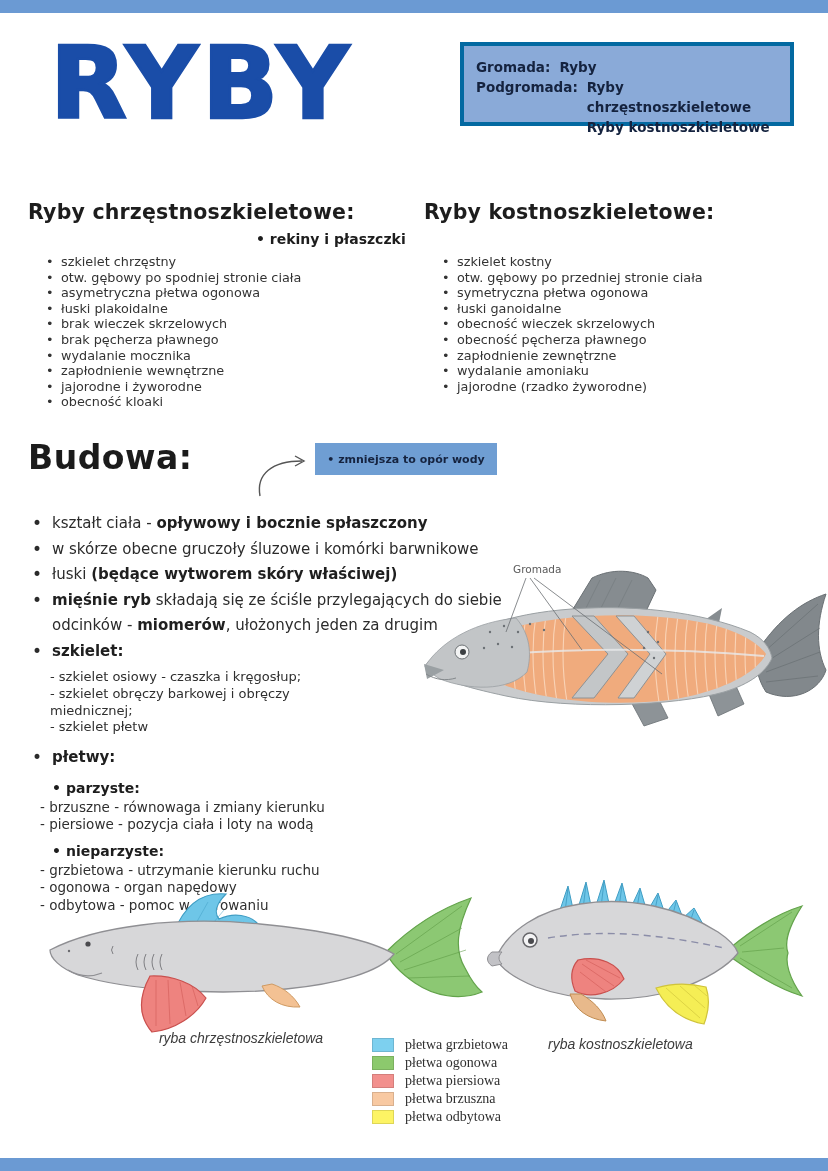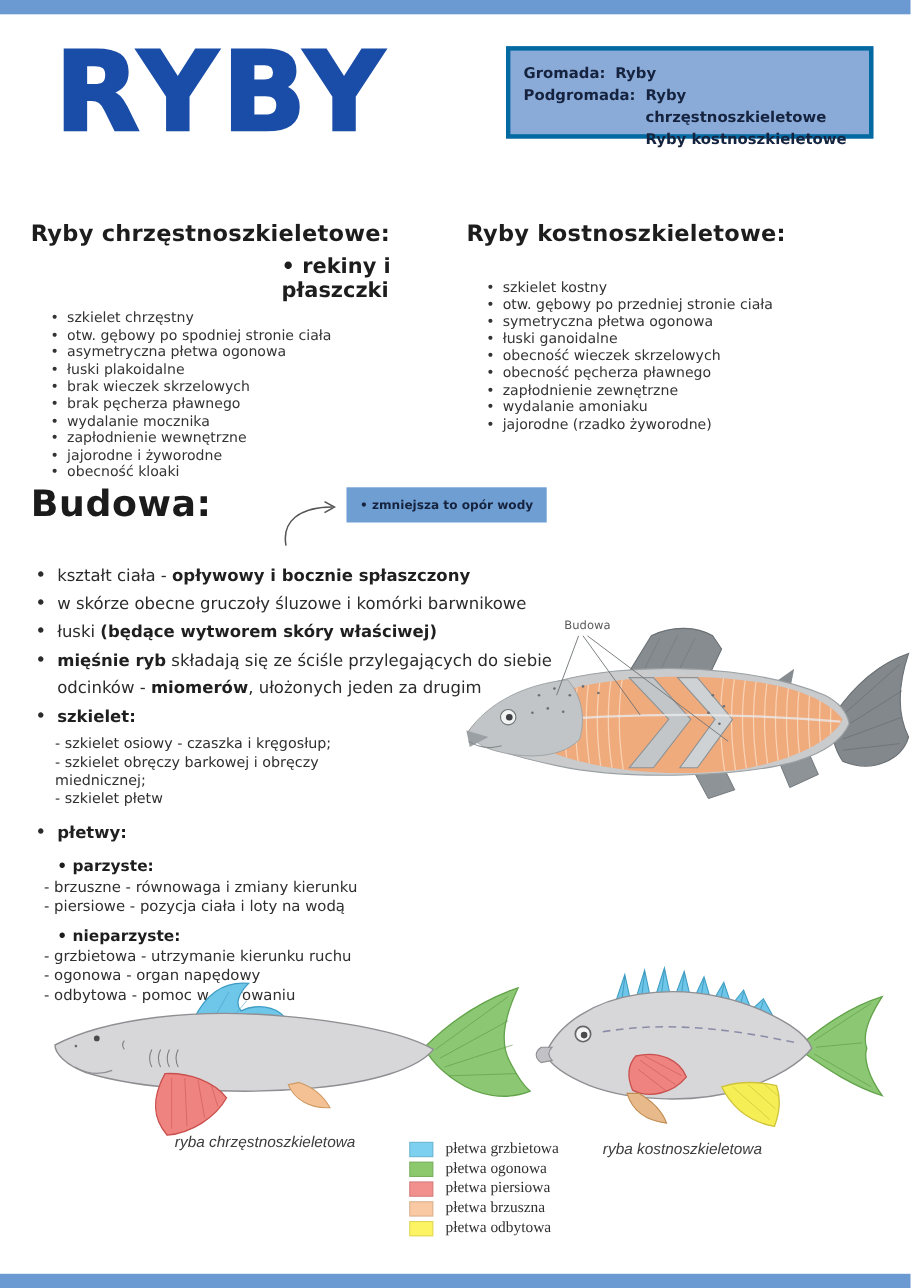--- a/index.html
+++ b/index.html
@@ -16,21 +16,21 @@
   .infobox{position:absolute;left:460px;top:42px;width:334px;height:84px;background:#8aaad8;
            border:4px solid #0369a1;padding:11px 12px;font-size:13.5px;font-weight:bold;
            color:#15233f;line-height:20px}
   .infobox .row{display:flex}
   .infobox .lbl{margin-right:9px;white-space:nowrap}
 
   .col{position:absolute;top:200px;width:392px}
   .col-left{left:28px}
   .col-right{left:424px}
   .col h2{font-size:20.5px;font-weight:bold;color:#1d1d1d;letter-spacing:.2px}
-  .subnote{margin:7px 0 3px 228px;font-size:19px;font-weight:bold;color:#1d1d1d}
+  .subnote{margin:7px 0 3px 228px;font-size:14px;font-weight:bold;color:#1d1d1d}
   .subnote::before{content:"• ";}
   .col-right .list{margin-top:30px}
   .col-left .list{margin-top:7px}
   .list{list-style:none}
   .list li{position:relative;padding-left:33px;font-size:12.8px;line-height:15.6px;color:#333}
   .list li::before{content:"•";position:absolute;left:18px;color:#333}
 
   .budowa{position:absolute;left:28px;top:438px;width:500px}
   .budowa h2{font-size:33px;font-weight:bold;color:#1b1b1b;letter-spacing:.5px}
   .notebox{position:absolute;left:315px;top:443px;width:182px;height:32px;background:#6f9ed3;
@@ -237,21 +237,21 @@
         <circle cx="224" cy="96" r="1.2"></circle>
         <circle cx="234" cy="106" r="1.2"></circle>
     </g>
 
     <g stroke="#6b6f72" stroke-width="0.8">
       <path d="M106,26 L86,80" fill="none"></path>
       <path d="M110,26 L162,98" fill="none"></path>
       <path d="M114,26 L242,122" fill="none"></path>
     </g>
   </svg>
-  <div class="miolabel">Budowa</div>
+  <div class="miolabel">Gromada</div>
 
   <svg class="fishsvg" style="left:38px;top:888px" width="445" height="150" viewBox="0 0 445 150">
 
     <path d="M348,64 C372,40 398,22 433,10 C419,40 416,62 427,80 C433,92 438,99 444,104 C422,113 396,108 377,95 C364,86 353,76 348,64 Z" fill="#8cc873" stroke="#63a34b" stroke-width="1.2"></path>
     <g stroke="#5c9a44" stroke-width="0.7" opacity="0.8">
       <path d="M358,66 L424,18" fill="none"></path>
         <path d="M362,74 L424,40" fill="none"></path>
       <path d="M366,82 L428,62" fill="none"></path>
         <path d="M370,90 L432,88" fill="none"></path>
     </g>

